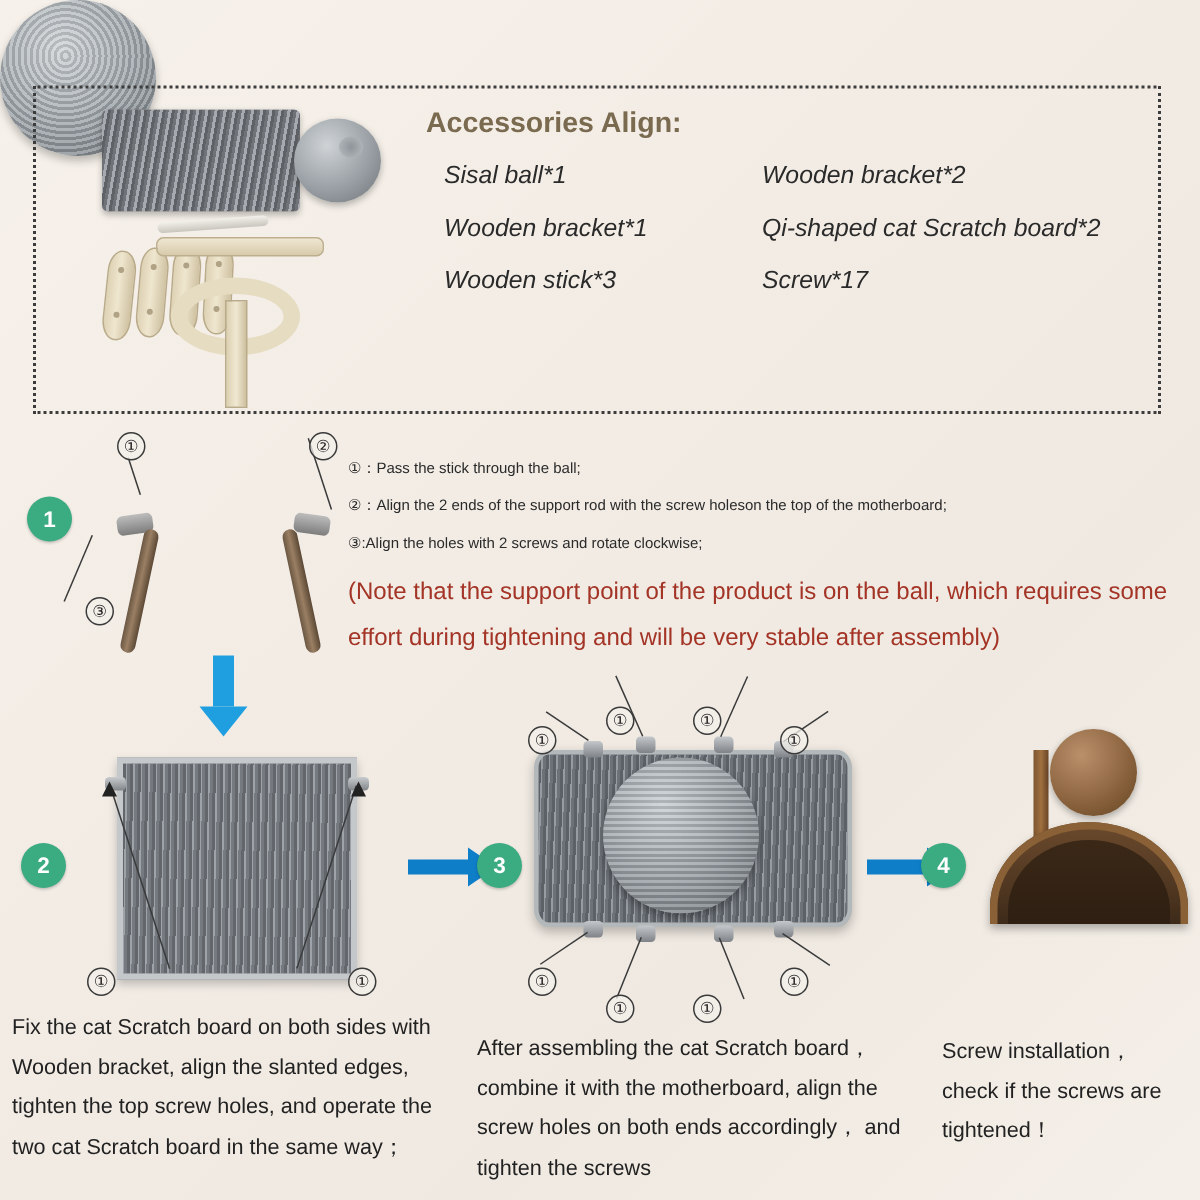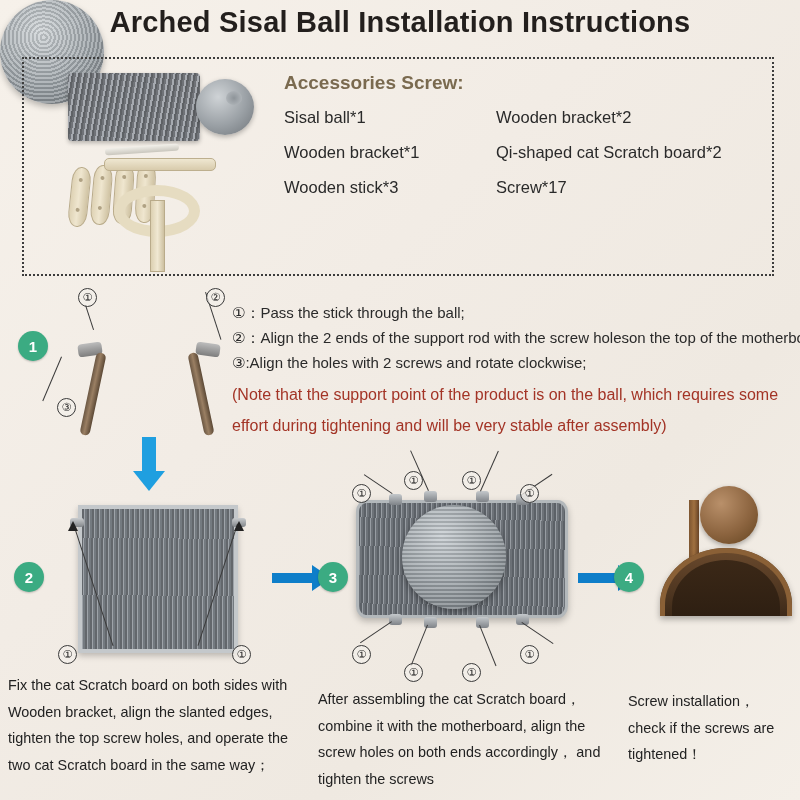--- a/index.html
+++ b/index.html
@@ -22,21 +22,21 @@
   }
   
   .acc-box{
     position:absolute;left:22px;top:57px;width:752px;height:219px;
     border:2px dotted #3c3c3c;box-sizing:border-box;
   }
   .acc-title{
     position:absolute;left:284px;top:72px;
     font-size:19px;font-weight:bold;color:#7a6a4f;
   }
-  .acc-list{position:absolute;left:284px;top:108px;width:480px;}
+  .acc-list{position:absolute;left:296px;top:108px;width:480px;font-style:italic;}
   .acc-row{display:flex;height:35px;align-items:flex-start;}
   .acc-col{font-size:16.5px;color:#2a2a2a;}
   .acc-col.c1{width:212px;}
   
   .photo{position:absolute;}
   .mat{
     left:68px;top:73px;width:132px;height:68px;border-radius:4px;
     background:
       repeating-linear-gradient(100deg,#6f7277 0 2px,#a6aab0 2px 4px,#5e6165 4px 6px),
       #7b7f85;
@@ -93,21 +93,21 @@
   .leg{
     position:absolute;width:10px;height:84px;border-radius:5px;
     background:linear-gradient(90deg,#6b5743,#9a7f63 45%,#5b4835);
   }
   .legcap{
     position:absolute;width:24px;height:13px;border-radius:4px;
     background:linear-gradient(180deg,#bdbdbd,#7d7d7d);
   }
   
   .s1text{position:absolute;left:232px;top:300px;width:556px;}
-  .s1line{font-size:15px;color:#2a2a2a;line-height:25px;white-space:nowrap;}
+  .s1line{font-size:10px;color:#2a2a2a;line-height:25px;white-space:nowrap;}
   .note{color:#a33426;font-size:16px;line-height:31px;margin-top:4px;}
   
   .arrow-down{position:absolute;left:142px;top:437px;width:14px;height:34px;
     background:#1f9fe0;}
   .arrow-down:after{content:"";position:absolute;left:-9px;top:34px;
     border-left:16px solid transparent;border-right:16px solid transparent;
     border-top:20px solid #1f9fe0;}
   .arrow-right{position:absolute;width:40px;height:10px;background:#0e7ec9;top:573px;}
   .arrow-right:after{content:"";position:absolute;left:40px;top:-8px;
     border-top:13px solid transparent;border-bottom:13px solid transparent;
@@ -175,21 +175,20 @@
   .cap{position:absolute;font-size:14.4px;line-height:26.5px;color:#222;}
   .cap2{left:8px;top:672px;width:290px;}
   .cap3{left:318px;top:686px;width:300px;}
   .cap4{left:628px;top:688px;width:165px;}
 </style>
 </head>
 <body>
 
 <div class="page">
 
-  <div class="title">Arched Sisal Ball Installation Instructions</div>
 
   <div class="acc-box"></div>
 
   <div class="photo mat"></div>
   <div class="photo ballsm"></div>
   <div class="photo stickacc"></div>
   <div class="photo brk" style="left:70px;top:167px;transform:rotate(6deg);">
       <i style="top:10px"></i>
       <i style="top:40px"></i>
     </div>
@@ -202,21 +201,21 @@
       <i style="top:40px"></i>
     </div>
   <div class="photo brk" style="left:136px;top:163px;transform:rotate(3deg);">
       <i style="top:10px"></i>
       <i style="top:40px"></i>
     </div>
   <div class="photo crossbar"></div>
   <div class="photo ring"></div>
   <div class="photo stem"></div>
 
-  <div class="acc-title">Accessories Screw:</div>
+  <div class="acc-title">Accessories Align:</div>
 
   <div class="acc-list">
     <div class="acc-row">
       <div class="acc-col c1">Sisal ball*1</div>
       <div class="acc-col">Wooden bracket*2</div>
     </div>
     <div class="acc-row">
       <div class="acc-col c1">Wooden bracket*1</div>
       <div class="acc-col">Qi-shaped cat Scratch board*2</div>
     </div>

